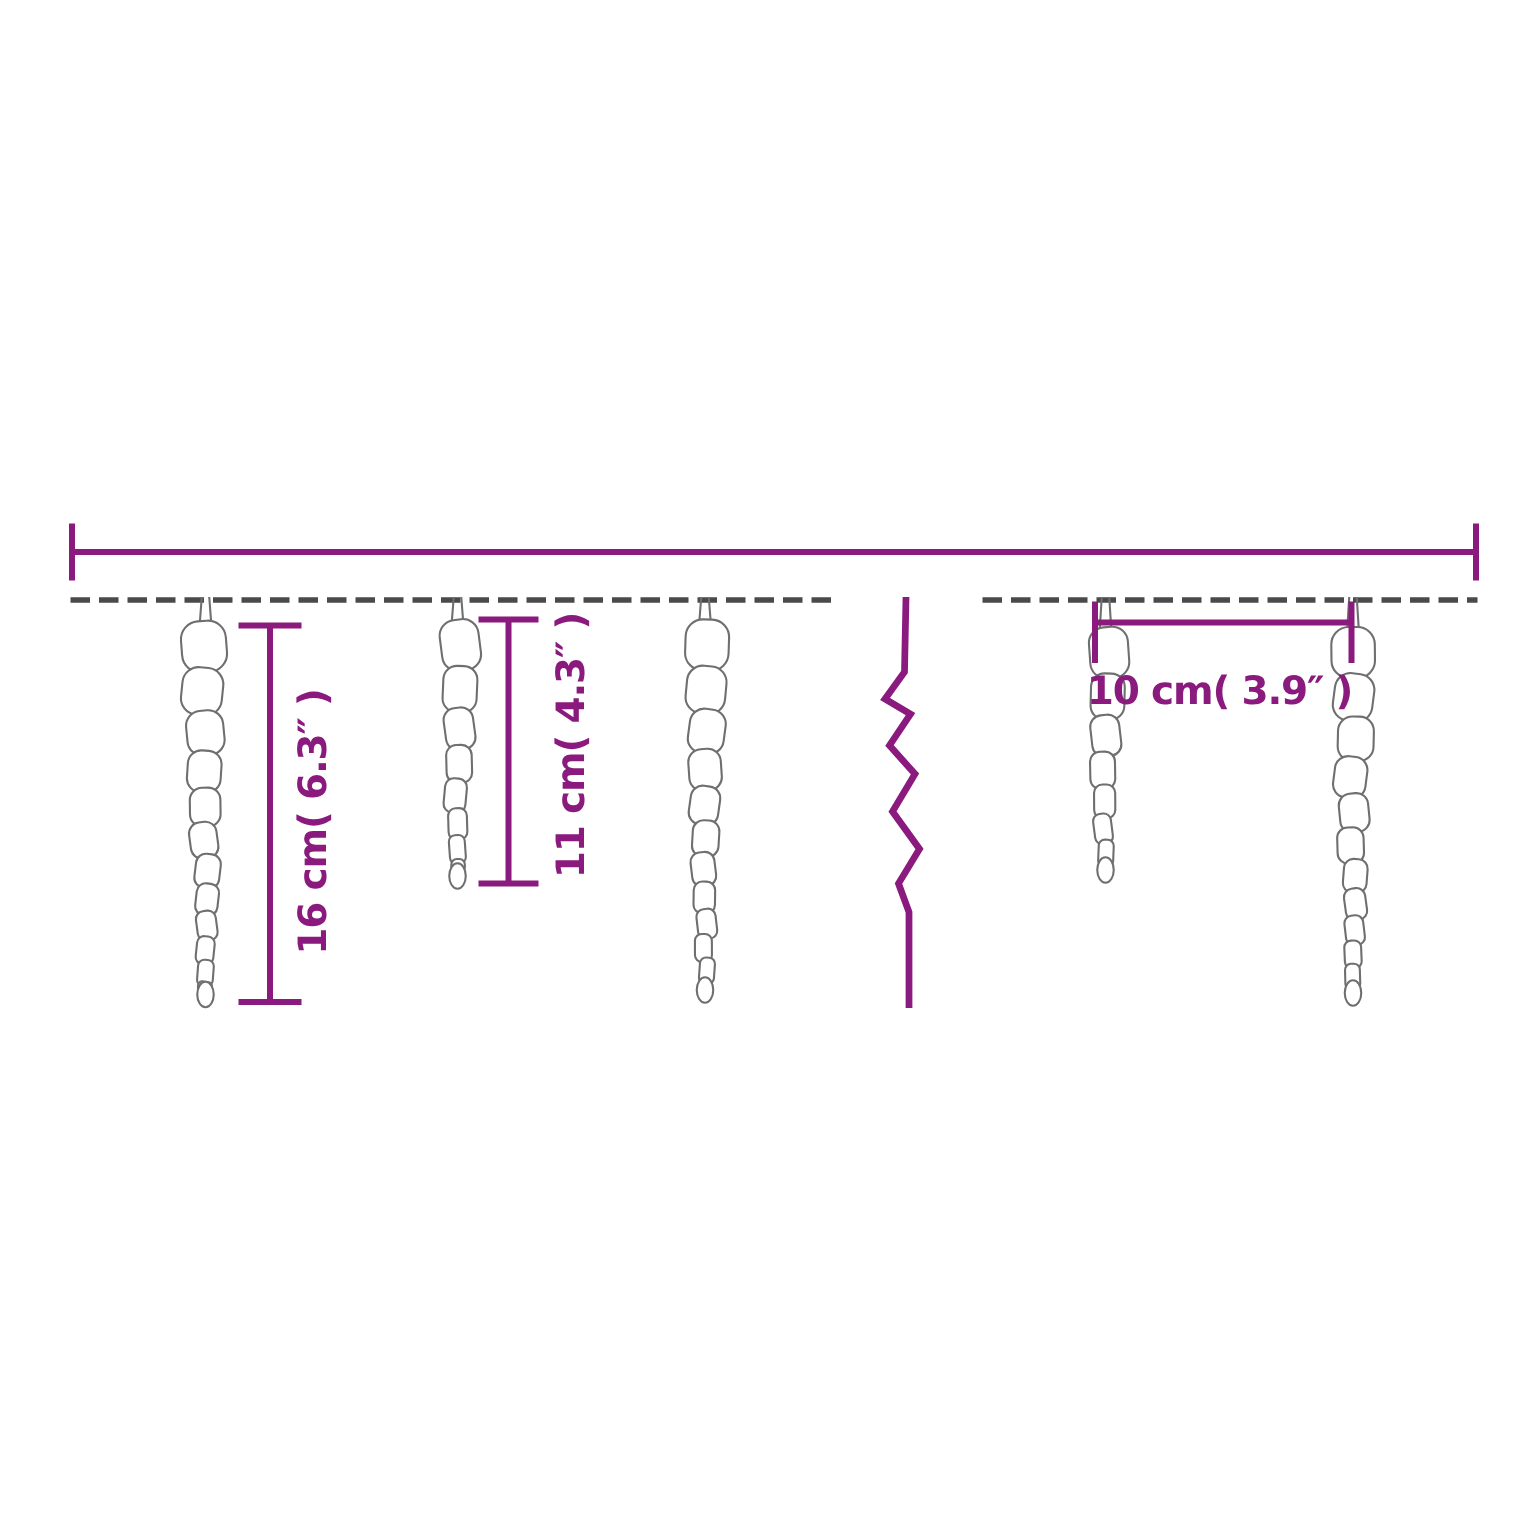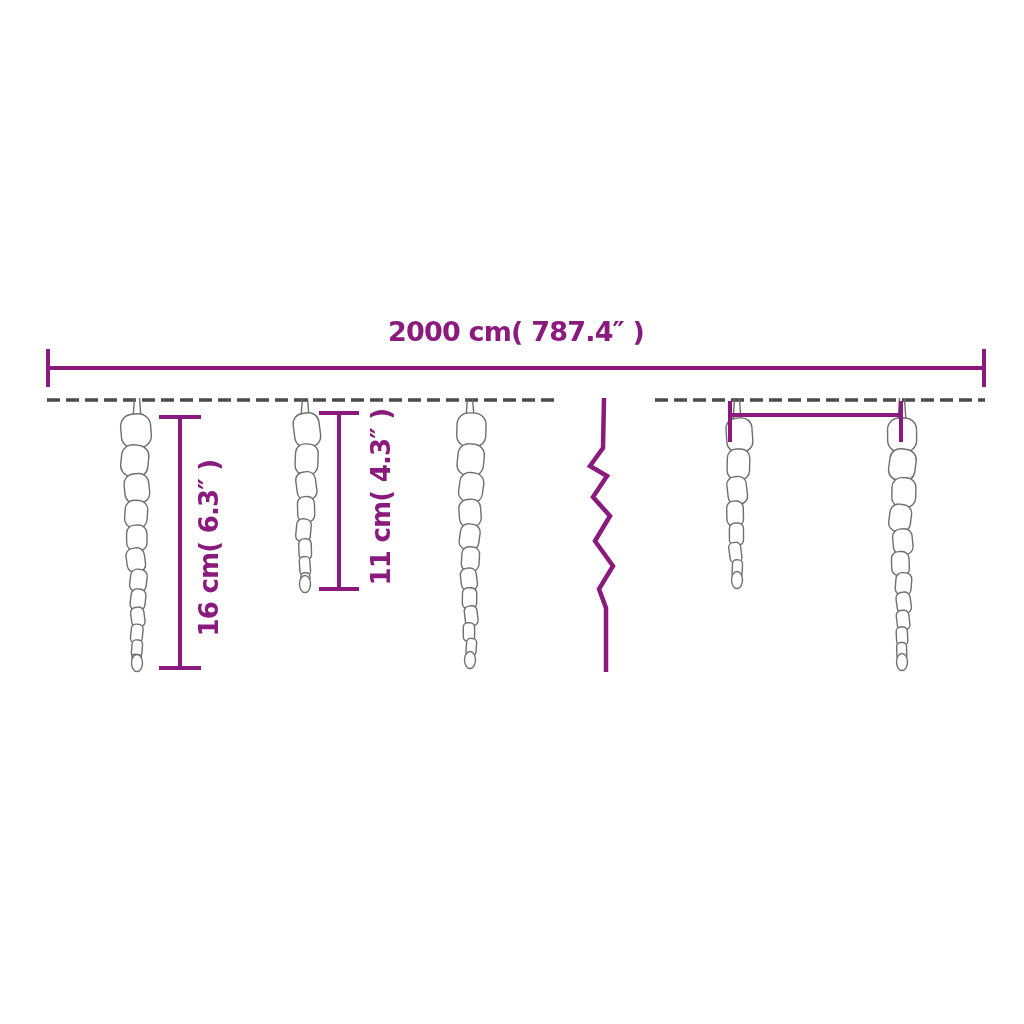--- a/index.html
+++ b/index.html
@@ -109,19 +109,19 @@
         <line x1="319" y1="589" x2="359" y2="589" stroke="#8a1a7d" stroke-width="4" stroke-linecap="butt"></line>
       </g>
       <g>
         <line x1="730" y1="415" x2="901" y2="415" stroke="#8a1a7d" stroke-width="4" stroke-linecap="butt"></line>
         <line x1="730" y1="401" x2="730" y2="442" stroke="#8a1a7d" stroke-width="4" stroke-linecap="butt"></line>
         <line x1="901" y1="401" x2="901" y2="442" stroke="#8a1a7d" stroke-width="4" stroke-linecap="butt"></line>
       </g>
       <polyline points="604,398 603,448 590,466 607,476 593,497 610,516 595,541 613,566 599,589 606,608 606,672" fill="none" stroke="#8a1a7d" stroke-width="4.5" stroke-linejoin="miter"></polyline>
     </svg>
 
-  <div class="label total">2000 cm( 787.4″ )</div>
 
   <div class="label rot v16">16 cm( 6.3″ )</div>
 
   <div class="label rot v11">11 cm( 4.3″ )</div>
 
+  <div class="label h10">10 cm( 3.9″ )</div>
 </div>
 
 </body></html>

